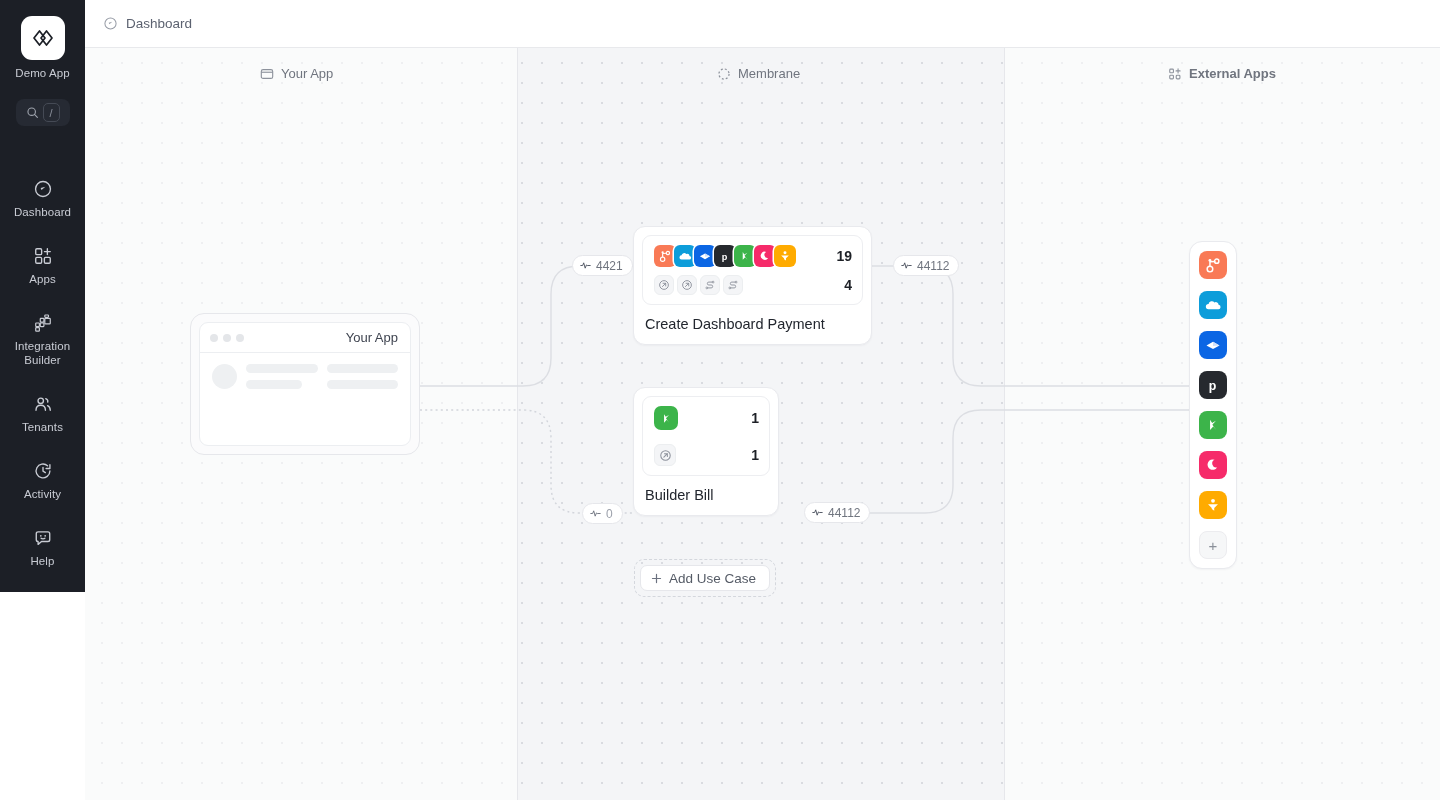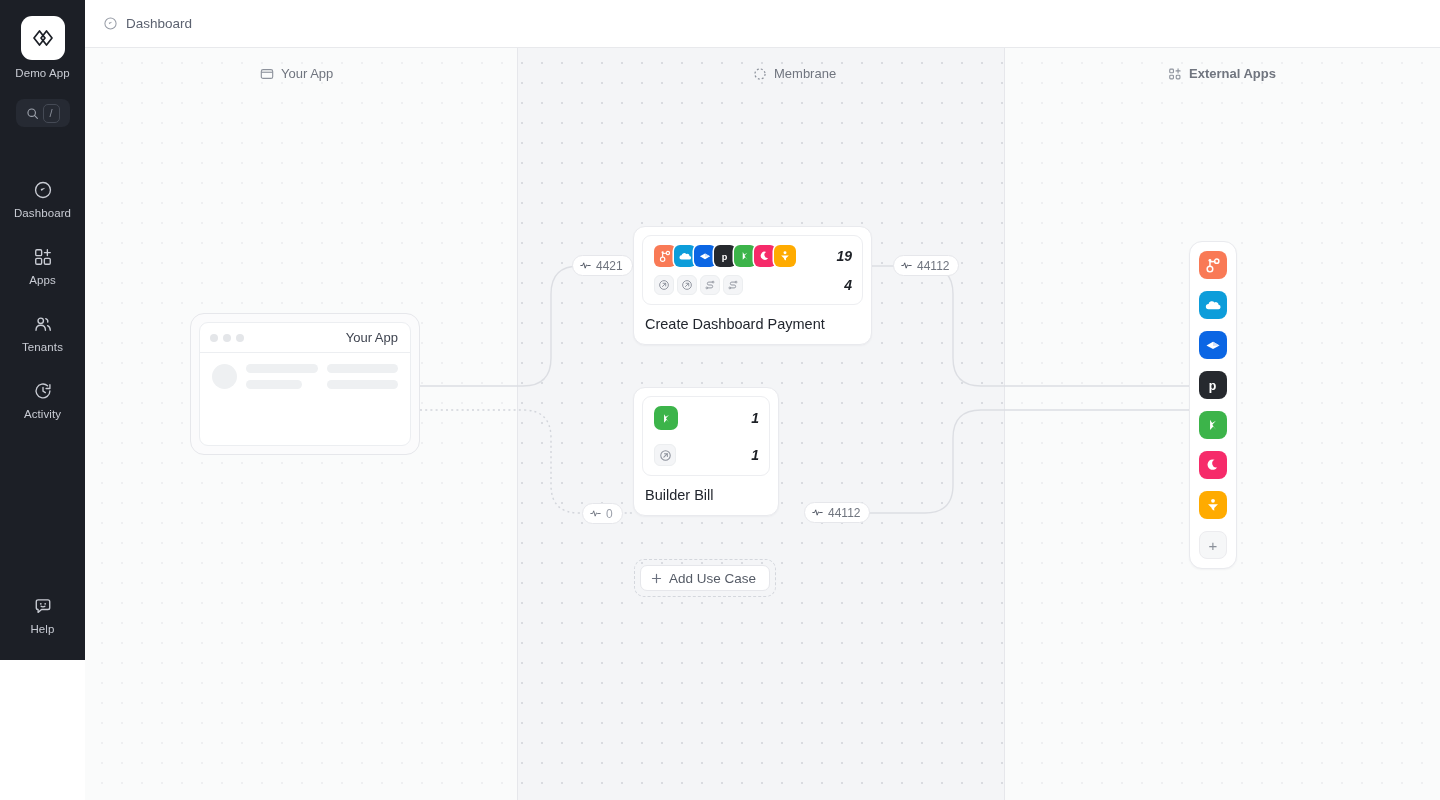--- a/index.html
+++ b/index.html
@@ -6,21 +6,21 @@
   html, body {
     width: 1440px; height: 800px;
     font-family: "Liberation Sans", sans-serif;
     background: #ffffff;
     overflow: hidden;
   }
 
   
   #sidebar {
     position: absolute; left: 0; top: 0;
-    width: 85px; height: 660px;
+    width: 85px; height: 592px;
     background: #1c1f26;
     display: flex; flex-direction: column; align-items: center;
     z-index: 40;
   }
   #brand { margin-top: 16px; display: flex; flex-direction: column; align-items: center; cursor: pointer; }
   #brand-logo {
     width: 44px; height: 44px; border-radius: 11px;
     background: #ffffff;
     display: flex; align-items: center; justify-content: center;
   }
@@ -142,21 +142,21 @@
     box-shadow: 0 1px 2px rgba(16,24,40,.04);
     z-index: 12;
   }
   .uc-grid {
     border: 1px solid #edeef1; border-radius: 9px;
     padding: 9px 10px 9px 11px;
   }
   .uc-row { display: flex; align-items: center; justify-content: space-between; }
   .uc-row + .uc-row { margin-top: 8px; }
   .uc-icons { display: flex; }
-  .uc-count { font-size: 14px; font-weight: bold; color: #1d2026; font-style: italic; }
+  .uc-count { font-size: 14px; font-weight: bold; color: #1d2026; }
   .uc-title { font-size: 14.5px; color: #22262e; padding: 11px 3px 12px 3px; }
 
   .app-icon {
     width: 22px; height: 22px; border-radius: 6px;
     display: flex; align-items: center; justify-content: center;
     flex: none; box-shadow: 0 0 0 1.5px #fff;
   }
   .app-icon + .app-icon { margin-left: -2px; }
   .act-icon {
     width: 20px; height: 20px; border-radius: 6px;
@@ -240,20 +240,33 @@
         <svg width="20" height="20" viewBox="0 0 22 22" fill="none">
           <rect x="3" y="3" width="6.5" height="6.5" rx="1.3" stroke="#c9ccd4" stroke-width="1.5"></rect>
           <rect x="3" y="12.5" width="6.5" height="6.5" rx="1.3" stroke="#c9ccd4" stroke-width="1.5"></rect>
           <rect x="12.5" y="12.5" width="6.5" height="6.5" rx="1.3" stroke="#c9ccd4" stroke-width="1.5"></rect>
           <path d="M15.8 3 L15.8 9.3 M12.6 6.15 L19 6.15" stroke="#c9ccd4" stroke-width="1.5" stroke-linecap="round"></path>
         </svg>
       </span>
       <span class="nav-label">Apps</span>
     </div>
 
+    <div class="nav-item">
+      <span class="nav-icon">
+        <svg width="20" height="20" viewBox="0 0 22 22" fill="none">
+          <rect x="3" y="11" width="4" height="4" rx="0.6" stroke="#c9ccd4" stroke-width="1.3"></rect>
+          <rect x="8" y="11" width="4" height="4" rx="0.6" stroke="#c9ccd4" stroke-width="1.3"></rect>
+          <rect x="3" y="16" width="4" height="4" rx="0.6" stroke="#c9ccd4" stroke-width="1.3"></rect>
+          <rect x="8" y="6" width="4" height="4" rx="0.6" stroke="#c9ccd4" stroke-width="1.3"></rect>
+          <rect x="13" y="6" width="6" height="6" rx="0.8" stroke="#c9ccd4" stroke-width="1.3"></rect>
+          <rect x="13" y="2.2" width="4" height="2.6" rx="0.6" stroke="#c9ccd4" stroke-width="1.3"></rect>
+        </svg>
+      </span>
+      <span class="nav-label">Integration Builder</span>
+    </div>
 
     <div class="nav-item">
       <span class="nav-icon">
         <svg width="20" height="20" viewBox="0 0 22 22" fill="none">
           <circle cx="8.5" cy="7.5" r="3" stroke="#c9ccd4" stroke-width="1.5"></circle>
           <path d="M3.3 18 C3.3 14.4 5.6 12.4 8.5 12.4 C11.4 12.4 13.7 14.4 13.7 18" stroke="#c9ccd4" stroke-width="1.5" stroke-linecap="round"></path>
           <path d="M14 5.2 C15.6 5.8 16.6 7.3 16.2 8.9" stroke="#c9ccd4" stroke-width="1.5" stroke-linecap="round"></path>
           <path d="M16 12.8 C18 13.6 19 15.6 19 18" stroke="#c9ccd4" stroke-width="1.5" stroke-linecap="round"></path>
         </svg>
       </span>
@@ -308,21 +321,21 @@
   <div class="col-header" style="left:175px;">
     <span style="display:flex">
       <svg width="14" height="14" viewBox="0 0 16 16" fill="none">
         <rect x="1.5" y="3" width="13" height="10" rx="2" stroke="#8d929c" stroke-width="1.3"></rect>
         <path d="M1.5 6 H14.5" stroke="#8d929c" stroke-width="1.3"></path>
       </svg>
     </span>
     <span>Your App</span>
   </div>
 
-  <div class="col-header" style="left:668px;">
+  <div class="col-header" style="left:632px;">
     <span style="display:flex">
       <svg width="14" height="14" viewBox="0 0 16 16" fill="none">
         <circle cx="8" cy="8" r="5.8" stroke="#8d929c" stroke-width="1.4" stroke-dasharray="2.2 2.4"></circle>
       </svg>
     </span>
     <span>Membrane</span>
   </div>
 
   <div class="col-header" style="left:1083px;font-weight:bold;">
     <span style="display:flex">

